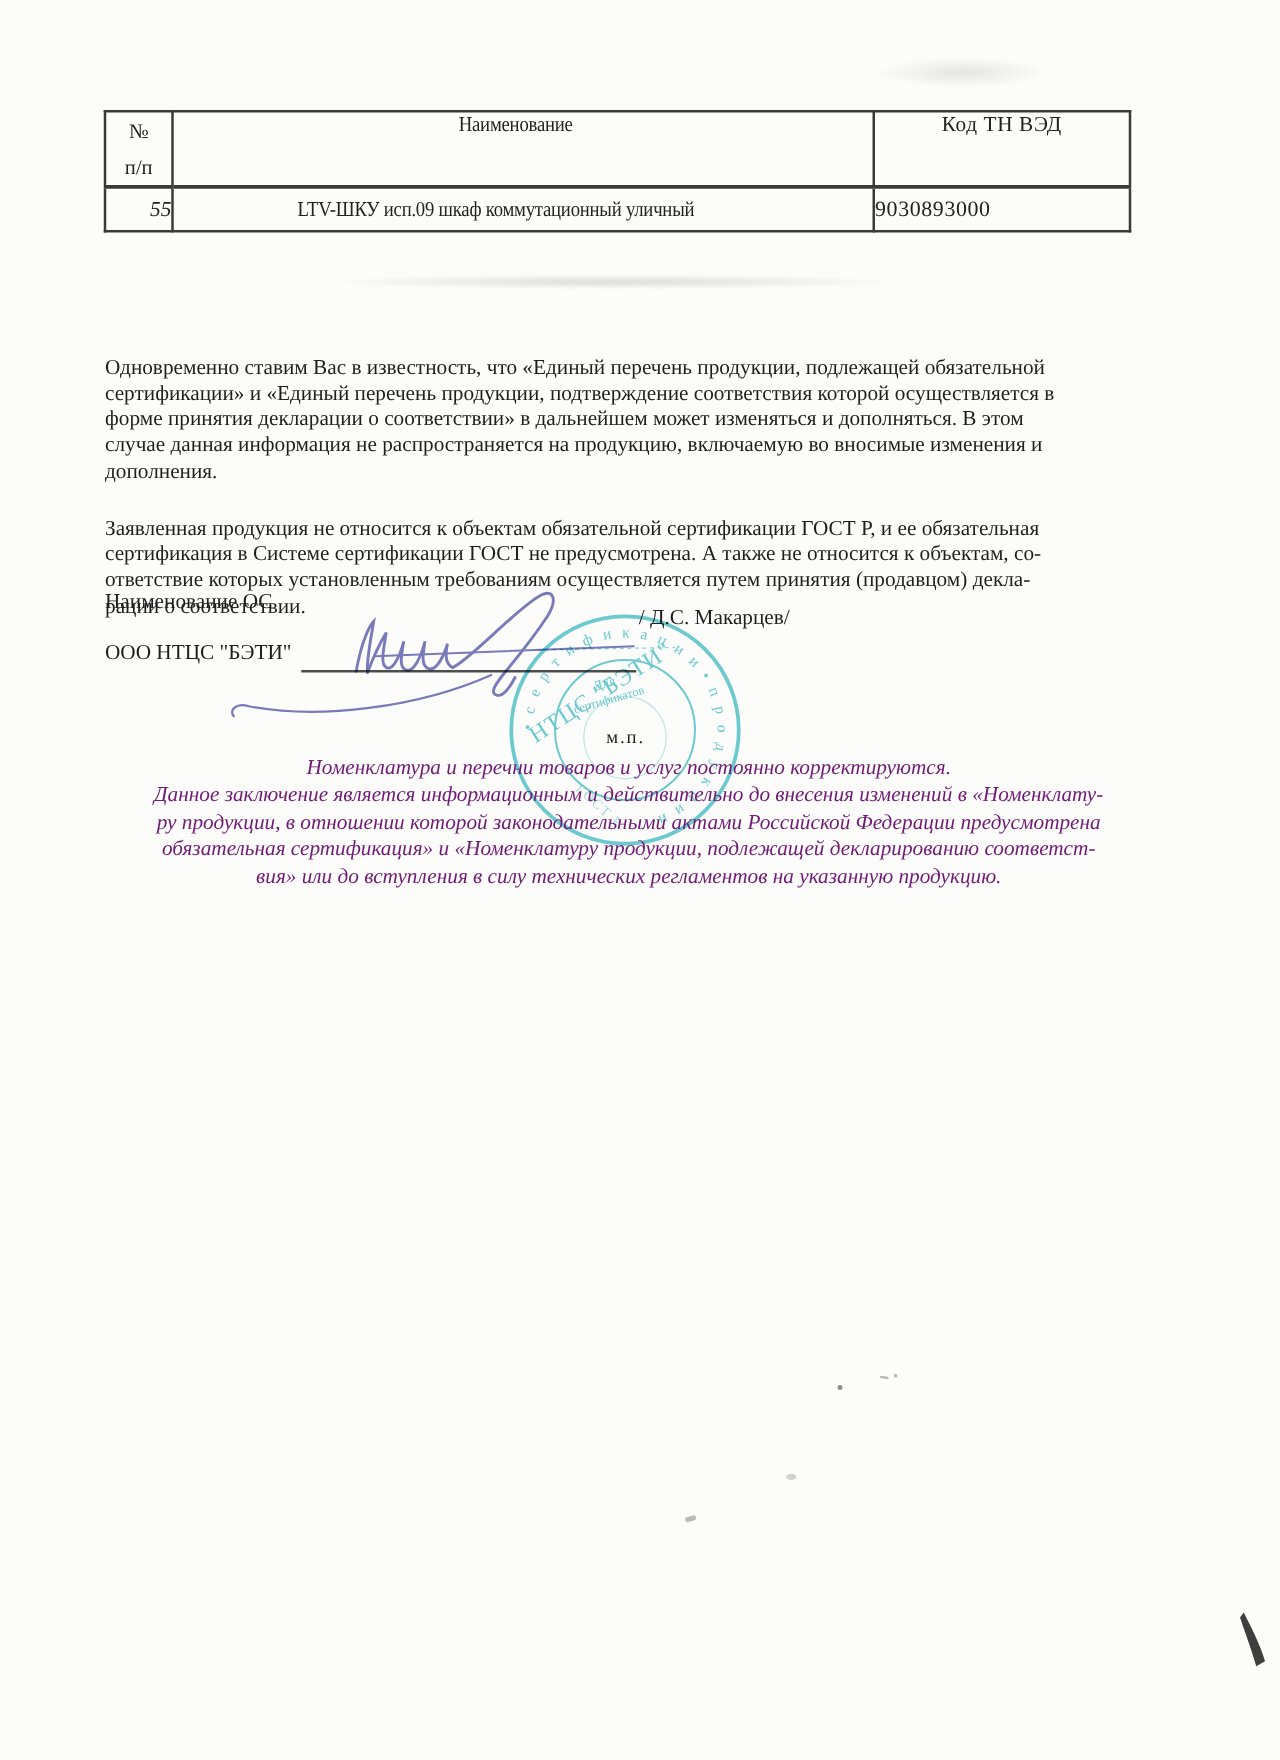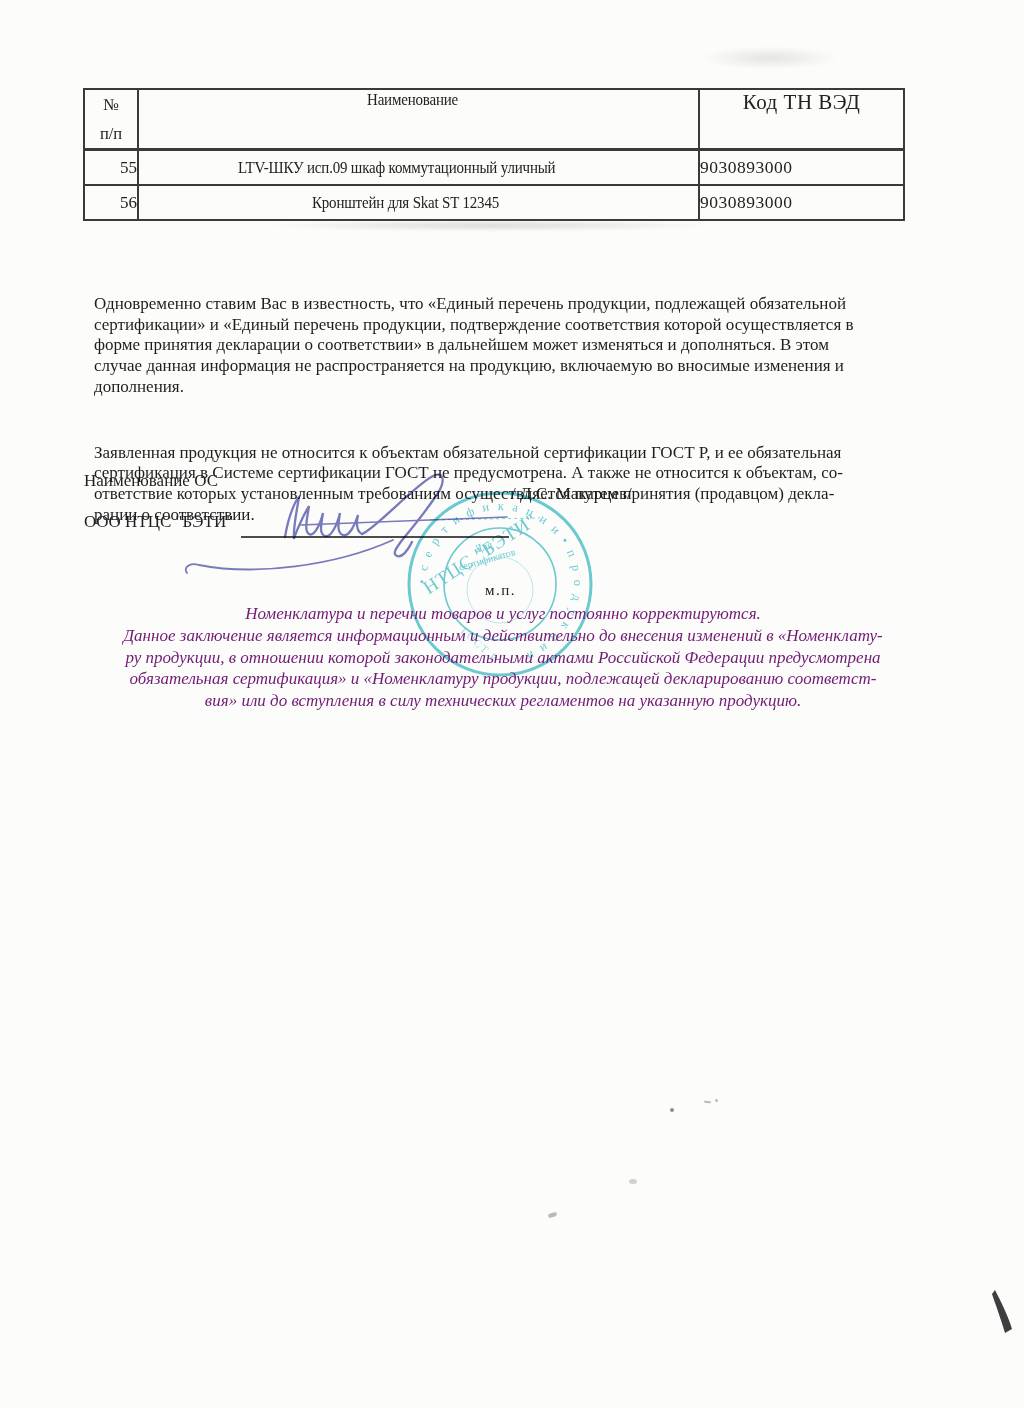--- a/index.html
+++ b/index.html
@@ -17,32 +17,32 @@
   }
   table.products col.c-num  { width:54px; }
   table.products col.c-name { width:561px; }
   table.products col.c-code { width:205px; }
   table.products th, table.products td {
     border:2px solid #3a3a3a; padding:0; font-weight:normal; color:#222;
   }
   table.products thead th { border-bottom-width:3px; vertical-align:top; }
   .th-num  { height:58px; font-size:16.5px; line-height:29px; white-space:pre-line; text-align:center; padding-top:3px; }
   .th-name { font-size:17px; text-align:center; padding-top:5px;text-decoration:underline; }
-  .th-code { font-size:21px; text-align:center; padding-top:6px; letter-spacing:.5px; }
-  .td-num  { height:33px; text-align:right; padding-right:9px; font-size:17px; }
+  .th-code { font-size:17px; text-align:center; padding-top:6px; letter-spacing:.5px; }
+  .td-num  { height:33px; text-align:right; padding-right:9px; font-size:17px;font-style:italic; }
   .td-name { text-align:center; padding-left:10px; font-size:17px; }
   .td-code { text-align:left; font-size:17.5px; letter-spacing:.5px; }
   .cond { display:inline-block; transform:scaleX(.88); transform-origin:0 50%; letter-spacing:-.2px; white-space:nowrap; }
 
   
   .body-text {
     left:82px; top:261px; width:866px;
     font-size:17px; line-height:20.8px; white-space:pre-line;
   }
-  .body-text p { margin:12px; }
+  .body-text p { margin:2px; }
 
   
   .sig-role { left:84px; top:471px; font-size:17px; }
   .sig-org  { left:84px; top:512px; font-size:17px; }
   .sig-name { left:511px; top:484px; font-size:17px;text-align:right; }
   .sig-line { left:241px; top:536px; width:268px; height:2px; background:#4c4c4c; }
   .seal-mp  { left:485px; top:561px; font-size:15px; letter-spacing:1.5px; color:#222;margin-top:21px; }
   .sig-ink  { left:175px; top:455px; mix-blend-mode:multiply; opacity:.92; }
   .stamp    { left:398px; top:482px; mix-blend-mode:multiply; opacity:.8; filter:blur(.3px); }
 
@@ -84,25 +84,20 @@
         <th class="th-num">№
 п/п</th>
         <th class="th-name"><span class="cond">Наименование</span></th>
         <th class="th-code">Код ТН ВЭД</th>
       </tr>
     </thead>
     <tbody>
       <tr>
         <td class="td-num">55</td>
         <td class="td-name"><span class="cond">LTV-ШКУ исп.09 шкаф коммутационный уличный</span></td>
-        <td class="td-code">9030893000</td>
-      </tr>
-      <tr>
-        <td class="td-num">56</td>
-        <td class="td-name"><span class="cond">Кронштейн для Skat ST 12345</span></td>
         <td class="td-code">9030893000</td>
       </tr>
     </tbody>
   </table>
   <div class="abs smudge-table"></div>
 
   <div class="abs body-text">
     <p>Одновременно ставим Вас в известность, что «Единый перечень продукции, подлежащей обязательной
 сертификации» и «Единый перечень продукции, подтверждение соответствия которой осуществляется в
 форме принятия декларации о соответствии» в дальнейшем может изменяться и дополняться. В этом

